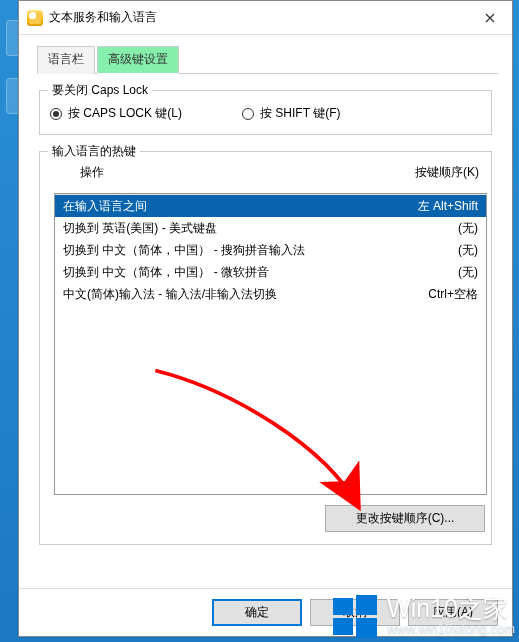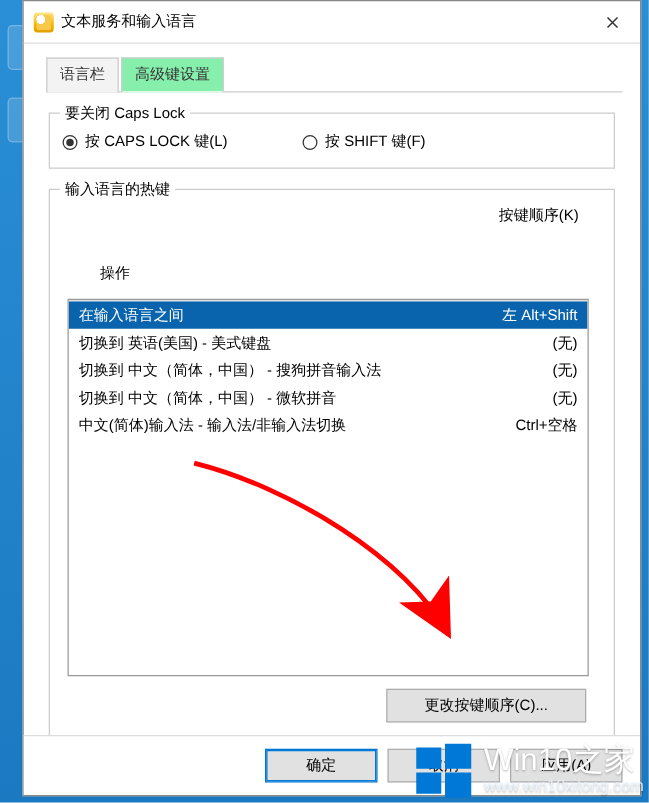--- a/index.html
+++ b/index.html
@@ -79,21 +79,21 @@
     cursor:pointer;
   }
   .tab.active {
     background:#86efac;
     border-bottom:1px solid #fff;
   }
 
   .group {
     border:1px solid #ccc;
     margin: 16px 6px 0 6px;
-    padding: 8px 16px 12px 10px;
+    padding: 8px 0 12px 10px;
     position:relative;
   }
   .group-label {
     position:absolute; top:-9px; left:8px;
     background:#fff; padding:0 4px;
     color:#000;
   }
   .radio-row { display:flex; gap:60px; margin-top:6px; }
   .radio {
     display:flex; align-items:center; gap:6px;
@@ -109,21 +109,21 @@
 
   .list-box {
     border:1px solid #999;
     margin:8px 4px 0 4px;
     background:#fff;
   }
   .list-head {
     display:flex; padding:4px 8px;
     color:#000;
   }
-  .list-head .lh-left{flex:1;margin-top:46px;}
+  .list-head .lh-left{flex:1;}
   .list-body {
     height: 300px;
     overflow:hidden;
     border-top:1px solid #e0e0e0;
   }
   .row {
     display:flex; padding:3px 8px;
     line-height:16px;
   }
   .row .rl{flex:1; white-space:nowrap; overflow:hidden;}

